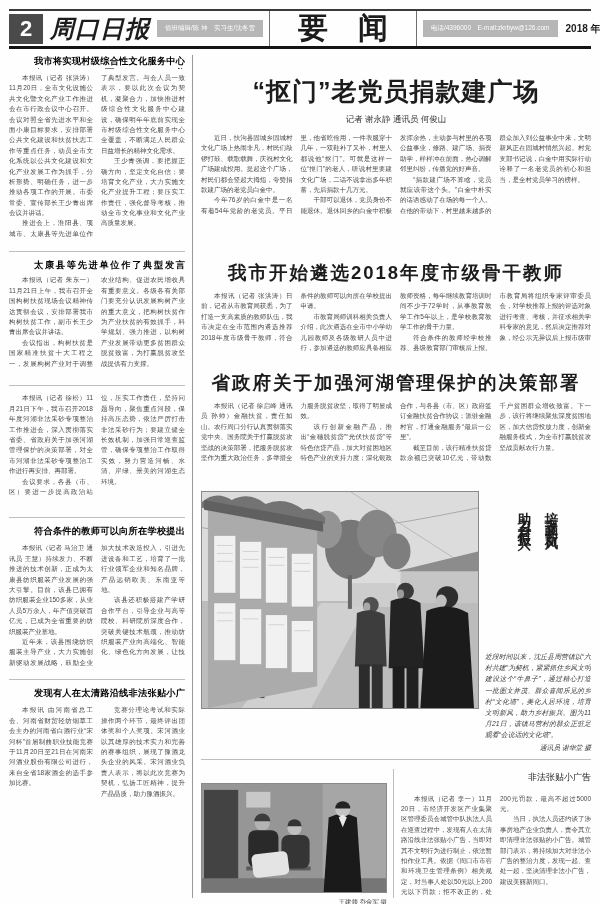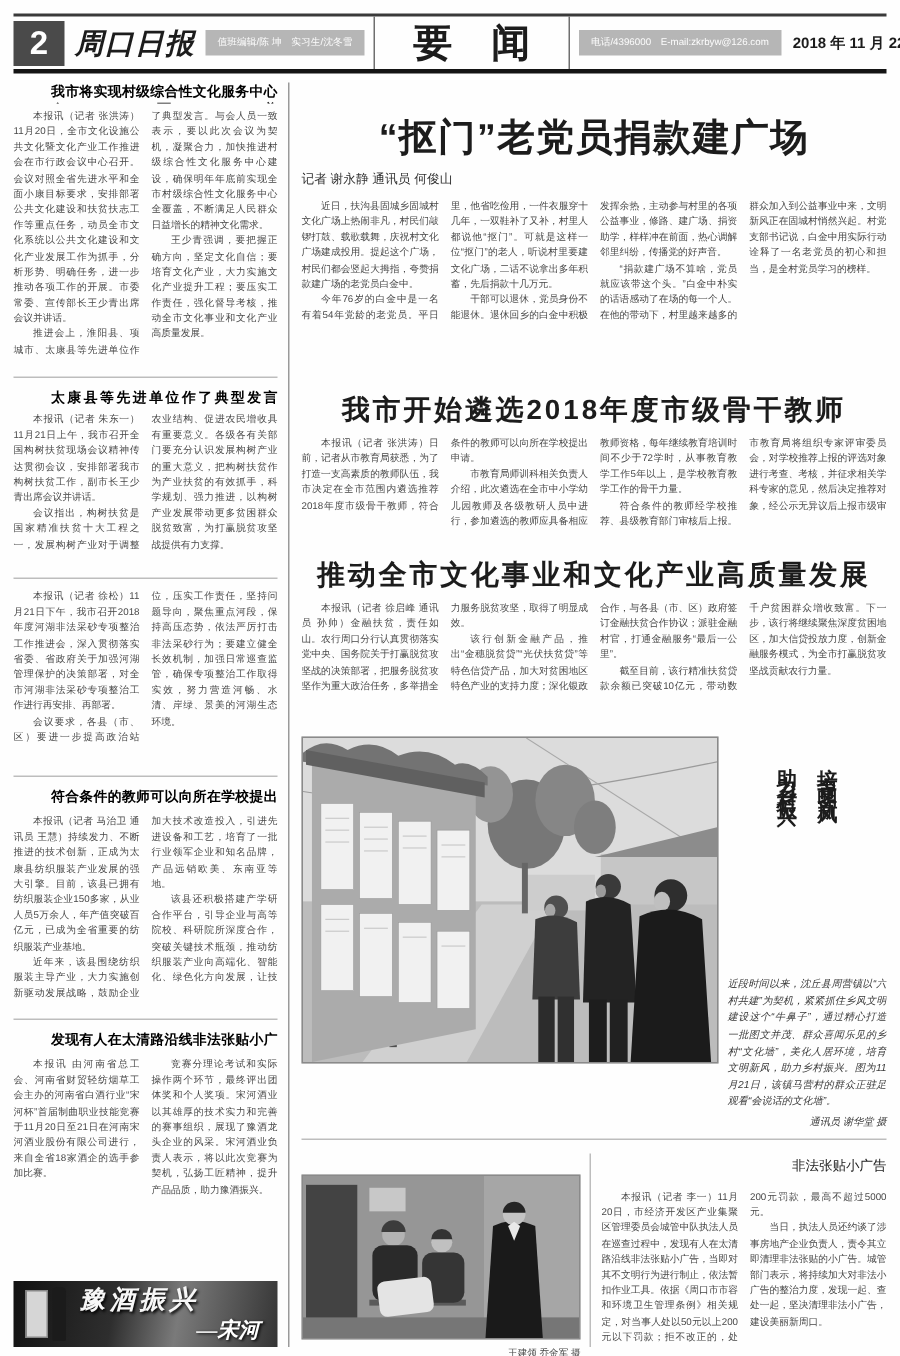--- a/index.html
+++ b/index.html
@@ -4,24 +4,24 @@
 <style>
   *{margin:0;padding:0;box-sizing:border-box;}
   html,body{width:600px;height:904px;}
   body{background:#f3f3f1;font-family:"Liberation Sans","DejaVu Sans",sans-serif;color:#1c1c1c;overflow:hidden;}
   .page{width:600px;height:904px;background:#fefefe;padding:9px 9px 6px;display:flex;flex-direction:column;}
 
   
   .masthead{display:flex;align-items:stretch;height:40px;border-top:2px solid #3a3a3a;border-bottom:3px solid #141414;flex:0 0 auto;}
   .mh-left{flex:1;display:flex;align-items:center;gap:7px;padding:4px 6px 4px 0;}
   .pageno{width:34px;height:30px;background:#4a4a4a;color:#fff;font-weight:bold;font-size:22px;display:flex;align-items:center;justify-content:center;flex:0 0 auto;}
-  .paper{font-family:Liberation Serif, serif;font-weight:bold;font-style:italic;font-size:19px;letter-spacing:1px;white-space:nowrap;}
+  .paper{font-family:Liberation Serif, serif;font-weight:bold;font-style:italic;font-size:24px;letter-spacing:1px;white-space:nowrap;}
   .graybar{background:#b6b6b6;color:#fdfdfd;font-size:6.5px;padding:4px 8px;white-space:nowrap;overflow:hidden;}
   .mh-left .graybar{flex:1;}
-  .mh-center{display:flex;align-items:center;justify-content:center;width:131px;border-left:1px solid #6f6f6f;border-right:1px solid #6f6f6f;font-size:26px;font-weight:bold;flex:0 0 auto;}
+  .mh-center{display:flex;align-items:center;justify-content:center;width:148px;border-left:1px solid #6f6f6f;border-right:1px solid #6f6f6f;font-size:30px;font-weight:bold;flex:0 0 auto;}
   .mh-right{flex:1;display:flex;align-items:center;justify-content:flex-end;gap:8px;padding:4px 0 4px 6px;}
   .mh-right .graybar{flex:1;max-width:150px;}
   .date{font-size:10px;font-weight:bold;white-space:nowrap;}
 
   
   .main{display:flex;flex:1;padding-top:6px;min-height:0;}
   .leftcol{width:184px;flex:0 0 auto;padding-right:7px;border-right:1px solid #9a9a9a;display:flex;flex-direction:column;min-height:0;}
   .rightcol{flex:1;padding-left:8px;display:flex;flex-direction:column;min-width:0;min-height:0;}
 
   .lhead{font-size:9.2px;font-weight:bold;color:#000;line-height:1.35;text-align:justify;text-align-last:justify;margin-bottom:4px;overflow:hidden;max-height:14px;margin-left:25px;}
@@ -33,21 +33,21 @@
 
   
   .ad{margin-top:auto;height:44px;position:relative;background:linear-gradient(100deg,#121212 0%,#2e2e2e 38%,#7a7a7a 62%,#343434 100%);overflow:hidden;flex:0 0 auto;}
   .ad .t1{position:absolute;left:44px;top:1px;font-family:"Liberation Serif","DejaVu Serif",serif;font-style:italic;font-weight:bold;font-size:17px;color:#f7f7f7;letter-spacing:3px;text-shadow:1px 1px 2px #000;}
   .ad .t2{position:absolute;right:12px;bottom:2px;font-family:"Liberation Serif","DejaVu Serif",serif;font-style:italic;font-weight:bold;font-size:14px;color:#fff;text-shadow:1px 1px 2px #000;}
   .ad .bottlebox{position:absolute;left:8px;top:6px;width:15px;height:32px;background:#d6d6d6;border:1px solid #888;}
   .ad .bottle{position:absolute;left:26px;top:4px;width:9px;height:36px;background:#1b1b1b;border-radius:3px 3px 1px 1px;}
 
   
   .main-title{font-size:25px;font-weight:900;text-align:center;letter-spacing:1px;margin-top:20px;white-space:nowrap;overflow:hidden;}
-  .byline{font-size:8.5px;text-align:left;color:#333;margin:6px 0 7px;}
+  .byline{font-size:8.5px;text-align:center;color:#333;margin:6px 0 7px;}
   .subhead{font-size:18.5px;font-weight:900;text-align:center;letter-spacing:2px;margin:9px 0 6px;white-space:nowrap;overflow:hidden;}
 
   .photo-row{display:flex;margin-top:8px;flex:0 0 auto;}
   .photo-frame{border:1px solid #8a8a8a;background:#cfcfcf;overflow:hidden;}
   .photo1{width:278px;height:218px;flex:0 0 auto;}
   .photo-frame svg{display:block;width:100%;height:100%;}
   .pf-right{flex:1;display:flex;flex-direction:column;align-items:center;padding-left:6px;min-width:0;}
   .vtitle{writing-mode:vertical-rl;font-size:13.5px;font-weight:900;letter-spacing:5px;line-height:2.0;white-space:pre-line;height:150px;margin-top:10px;}
   .pf-caption{font-size:6.8px;font-style:italic;color:#3a3a3a;text-align:justify;line-height:1.65;margin-top:auto;overflow:hidden;}
   .pf-credit{font-size:6.8px;font-style:italic;color:#3a3a3a;text-align:right;margin-top:2px;align-self:stretch;}
@@ -122,47 +122,41 @@
       <hr class="sep">
 
       <div>
         <div class="lhead">发现有人在太清路沿线非法张贴小广告</div>
         <div class="bt cols2" style="height:110px;">
             <p>本报讯 由河南省总工会、河南省财贸轻纺烟草工会主办的河南省白酒行业“宋河杯”首届制曲职业技能竞赛于11月20日至21日在河南宋河酒业股份有限公司进行，来自全省18家酒企的选手参加比赛。</p>
             <p>竞赛分理论考试和实际操作两个环节，最终评出团体奖和个人奖项。宋河酒业以其雄厚的技术实力和完善的赛事组织，展现了豫酒龙头企业的风采。宋河酒业负责人表示，将以此次竞赛为契机，弘扬工匠精神，提升产品品质，助力豫酒振兴。</p>
           </div>
       </div>
 
-      <div class="ad">
-        <div class="bottlebox"></div>
-        <div class="bottle"></div>
-        <div class="t1">豫酒振兴</div>
-        <div class="t2">—宋河</div>
-      </div>
     </div>
 
     <div class="rightcol">
 
       <div class="main-title">“抠门”老党员捐款建广场</div>
       <div class="byline">记者 谢永静 通讯员 何俊山</div>
       <div class="bt cols4" style="height:118px;flex:0 0 auto;">
           <p>近日，扶沟县固城乡固城村文化广场上热闹非凡，村民们敲锣打鼓、载歌载舞，庆祝村文化广场建成投用。提起这个广场，村民们都会竖起大拇指，夸赞捐款建广场的老党员白金中。</p>
           <p>今年76岁的白金中是一名有着54年党龄的老党员。平日里，他省吃俭用，一件衣服穿十几年，一双鞋补了又补，村里人都说他“抠门”。可就是这样一位“抠门”的老人，听说村里要建文化广场，二话不说拿出多年积蓄，先后捐款十几万元。</p>
           <p>干部可以退休，党员身份不能退休。退休回乡的白金中积极发挥余热，主动参与村里的各项公益事业，修路、建广场、捐资助学，样样冲在前面，热心调解邻里纠纷，传播党的好声音。</p>
           <p>“捐款建广场不算啥，党员就应该带这个头。”白金中朴实的话语感动了在场的每一个人。在他的带动下，村里越来越多的群众加入到公益事业中来，文明新风正在固城村悄然兴起。村党支部书记说，白金中用实际行动诠释了一名老党员的初心和担当，是全村党员学习的榜样。</p>
         </div>
 
       <div class="subhead">我市开始遴选2018年度市级骨干教师</div>
       <div class="bt cols4" style="height:70px;flex:0 0 auto;">
           <p>本报讯（记者 张洪涛）日前，记者从市教育局获悉，为了打造一支高素质的教师队伍，我市决定在全市范围内遴选推荐2018年度市级骨干教师，符合条件的教师可以向所在学校提出申请。</p>
           <p>市教育局师训科相关负责人介绍，此次遴选在全市中小学幼儿园教师及各级教研人员中进行，参加遴选的教师应具备相应教师资格，每年继续教育培训时间不少于72学时，从事教育教学工作5年以上，是学校教育教学工作的骨干力量。</p>
           <p>符合条件的教师经学校推荐、县级教育部门审核后上报。市教育局将组织专家评审委员会，对学校推荐上报的评选对象进行考查、考核，并征求相关学科专家的意见，然后决定推荐对象，经公示无异议后上报市级审核认定，市教育局集中审核后，确定市级骨干教师人选。</p>
         </div>
 
-      <div class="subhead">推动全市文化事业和文化产业高质量发展</div>
+      <div class="subhead">省政府关于加强河湖管理保护的决策部署</div>
       <div class="bt cols4" style="height:82px;flex:0 0 auto;">
           <p>本报讯（记者 徐启峰 通讯员 孙帅）金融扶贫，责任如山。农行周口分行认真贯彻落实党中央、国务院关于打赢脱贫攻坚战的决策部署，把服务脱贫攻坚作为重大政治任务，多举措全力服务脱贫攻坚，取得了明显成效。</p>
           <p>该行创新金融产品，推出“金穗脱贫贷”“光伏扶贫贷”等特色信贷产品，加大对贫困地区特色产业的支持力度；深化银政合作，与各县（市、区）政府签订金融扶贫合作协议；派驻金融村官，打通金融服务“最后一公里”。</p>
           <p>截至目前，该行精准扶贫贷款余额已突破10亿元，带动数千户贫困群众增收致富。下一步，该行将继续聚焦深度贫困地区，加大信贷投放力度，创新金融服务模式，为全市打赢脱贫攻坚战贡献农行力量。</p>
         </div>
 
       <div class="photo-row">
         <div class="photo-frame photo1">
           <svg viewBox="0 0 278 218" preserveAspectRatio="none">
             <rect width="278" height="110" fill="#dcdcdc"></rect>

